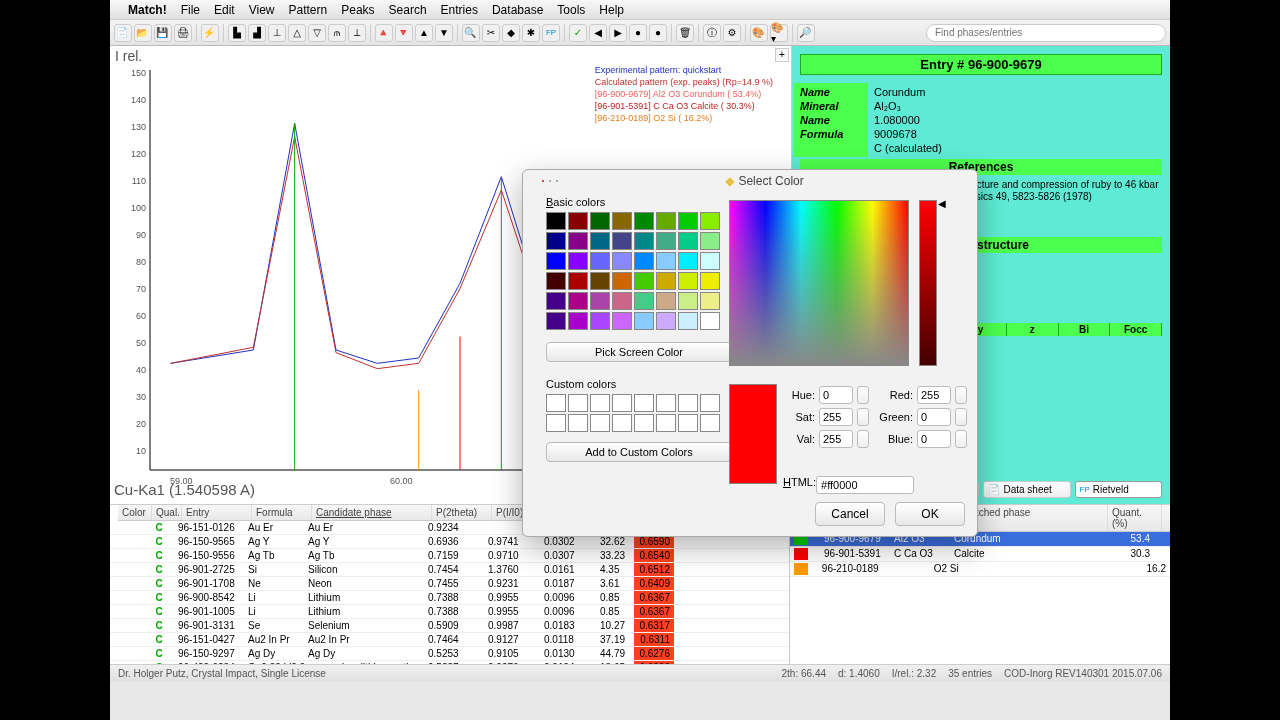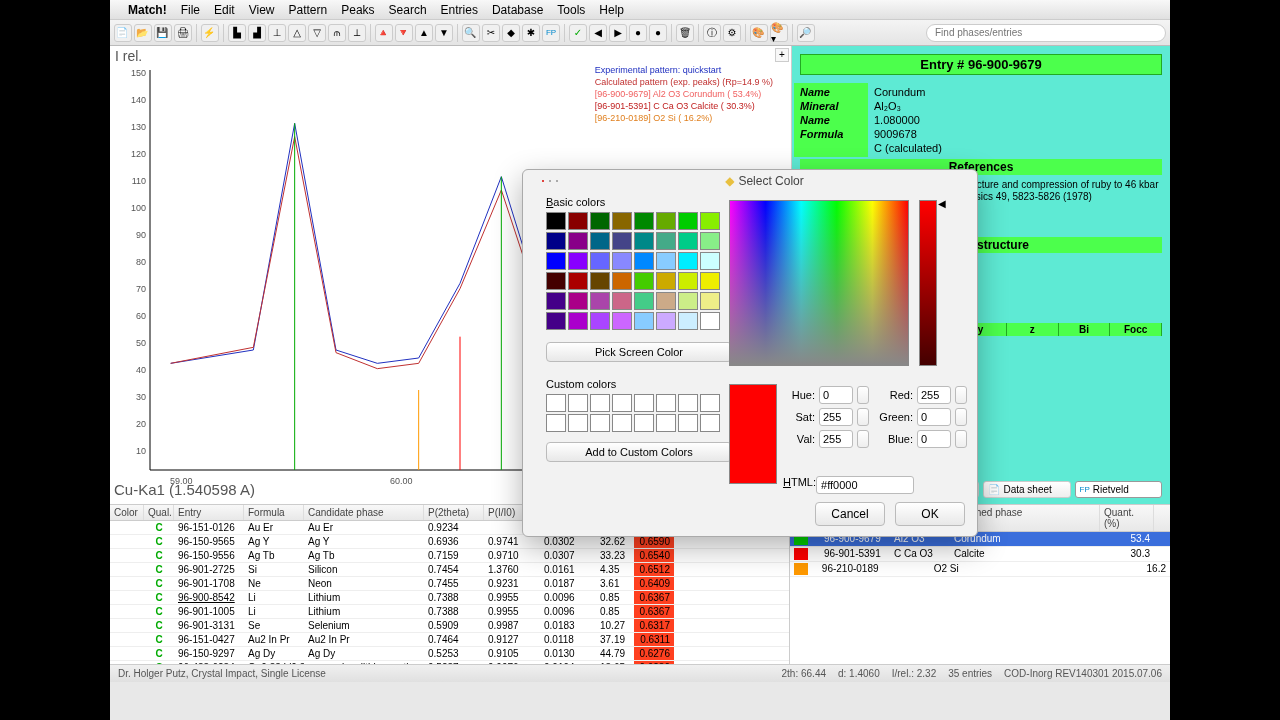--- a/index.html
+++ b/index.html
@@ -43,21 +43,21 @@
 .phase-class { margin: 2px 8px; font-weight: bold; font-style: italic; font-size: 12px; }
 .side-buttons { position: absolute; bottom: 6px; left: 8px; right: 8px; display: flex; gap: 4px; }
 .side-btn { flex: 1; border: 1px solid #ccc; background: linear-gradient(#fff,#eee); border-radius: 3px; font-size: 10px; padding: 2px 4px; cursor: pointer; display: flex; align-items: center; gap: 3px; }
 .side-btn.active { background: #fff; border: 1px solid #999; }
 .element-header { margin: 2px 8px; background: #4CFF4C; display: flex; font-size: 10px; font-weight: bold; }
 .element-header span { flex: 1; text-align: center; padding: 1px; border-right: 1px solid #2a2; }
 
 .bottom-tables { display: flex; height: 160px; border-top: 1px solid #ccc; background: #fff; font-size: 10px; }
 .left-table { width: 680px; overflow: hidden; border-right: 1px solid #ccc; }
 .right-table { width: 380px; overflow: hidden; }
-.tbl-header { display: flex; background: linear-gradient(#f8f8f8,#e8e8e8); border-bottom: 1px solid #ccc; }
+.tbl-header { display: flex; background: linear-gradient(#f8f8f8,#e8e8e8); border-bottom: 1px solid #ccc; margin-left: 8px; }
 .tbl-header span { padding: 2px 4px; border-right: 1px solid #ddd; font-size: 10px; color: #444; }
 .tbl-row { display: flex; border-bottom: 1px solid #eee; }
 .tbl-row span { padding: 1px 4px; font-size: 10px; overflow: hidden; white-space: nowrap; }
 .tbl-row.selected { background: #3a6edc; color: #fff; }
 .qual-c { color: #0a0; font-weight: bold; text-align: center; }
 .fom-cell { background: #ff4020; color: #000; text-align: right; }
 
 .statusbar { height: 18px; background: linear-gradient(#f0f0f0,#e0e0e0); border-top: 1px solid #ccc; display: flex; align-items: center; padding: 0 8px; font-size: 10px; color: #555; }
 .statusbar .right { margin-left: auto; display: flex; gap: 12px; }
 
@@ -252,21 +252,21 @@
     </div>
   </div>
 
   <div class="bottom-tables">
     <div class="left-table">
       <div class="tbl-header" id="lt-header">
           <span style="width: 34px;">Color</span>
           <span style="width: 30px;">Qual.</span>
           <span style="width: 70px;">Entry</span>
           <span style="width: 60px;">Formula</span>
-          <span style="width: 120px;">Candidate phase</span>
+          <span style="width: 120px; text-decoration: underline;">Candidate phase</span>
           <span style="width: 60px;">P(2theta)</span>
           <span style="width: 56px;">P(I/I0)</span>
           <span style="width: 56px;">I scale fct.</span>
           <span style="width: 38px;">I/Ic</span>
           <span style="width: 40px;">FoM</span>
         </div>
       <div id="lt-body">
           <div class="tbl-row">
             <span style="width: 34px;"></span>
             <span class="qual-c" style="width: 30px;">C</span>
@@ -323,21 +323,21 @@
             <span style="width: 120px;">Neon</span>
             <span style="width: 60px;">0.7455</span>
             <span style="width: 56px;">0.9231</span>
             <span style="width: 56px;">0.0187</span>
             <span style="width: 38px;">3.61</span>
             <span class="fom-cell" style="width: 40px;">0.6409</span>
           </div>
           <div class="tbl-row">
             <span style="width: 34px;"></span>
             <span class="qual-c" style="width: 30px;">C</span>
-            <span style="width: 70px; text-decoration: underline;">96-900-8542</span>
+            <span style="width: 70px;">96-900-8542</span>
             <span style="width: 60px;">Li</span>
             <span style="width: 120px;">Lithium</span>
             <span style="width: 60px;">0.7388</span>
             <span style="width: 56px;">0.9955</span>
             <span style="width: 56px;">0.0096</span>
             <span style="width: 38px;">0.85</span>
             <span class="fom-cell" style="width: 40px;">0.6367</span>
           </div>
           <div class="tbl-row">
             <span style="width: 34px;"></span>

